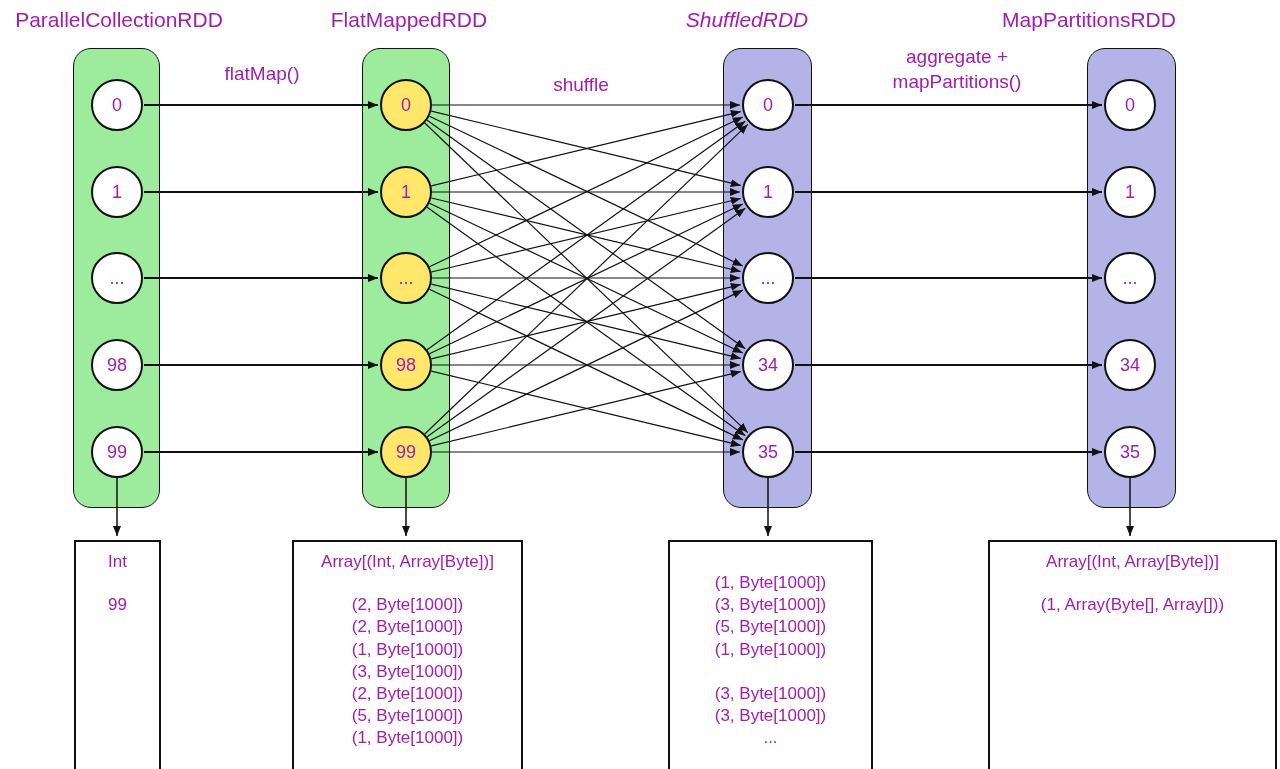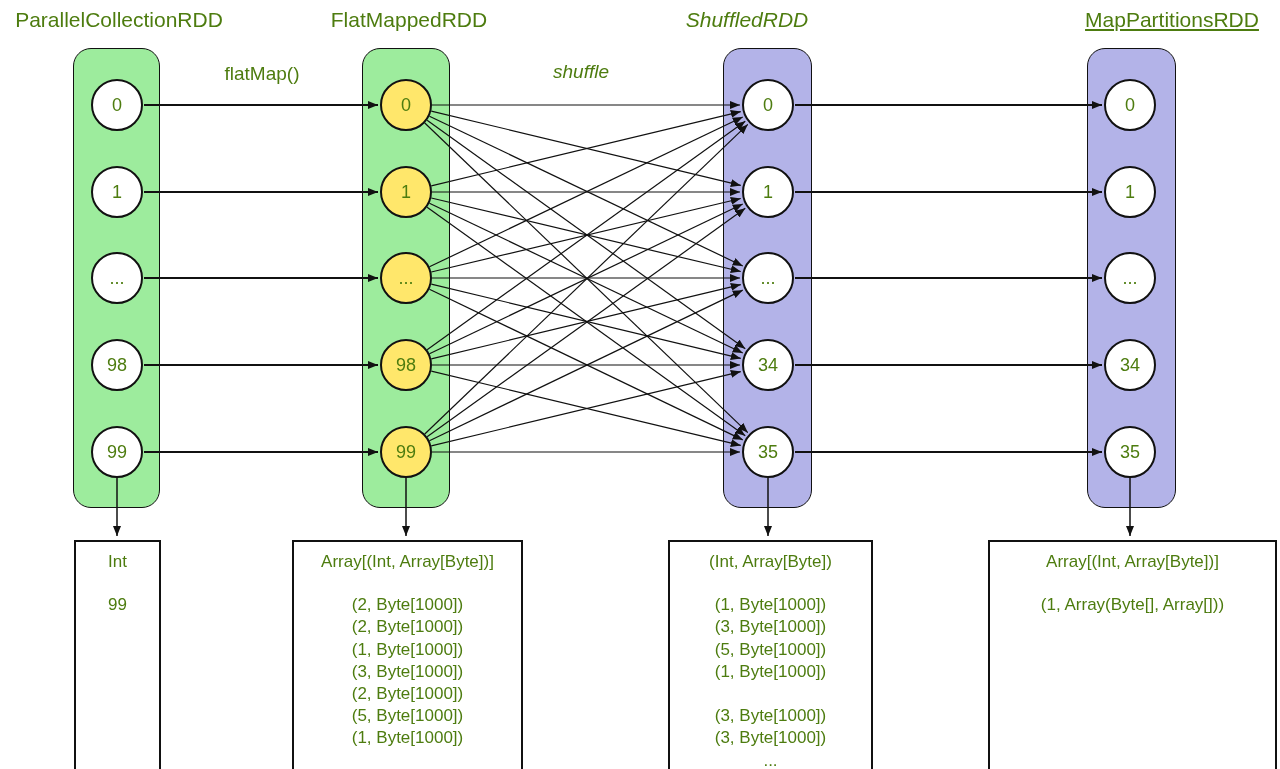--- a/index.html
+++ b/index.html
@@ -3,21 +3,21 @@
 <meta charset="utf-8">
 <style>
   html, body { margin: 0; padding: 0; background: #ffffff; }
   #canvas {
     position: relative;
     width: 1280px;
     height: 769px;
     overflow: hidden;
     background: #ffffff;
     font-family: "Liberation Sans", sans-serif;
-    color: #4d7c0f;
+    color: #a21caf;
   }
   
   .rdd-rect {
     position: absolute;
     top: 48px;
     height: 460px;
     border: 1.6px solid #111111;
     border-radius: 18px;
     box-sizing: border-box;
   }
@@ -67,33 +67,33 @@
     position: absolute;
     top: 8px;
     transform: translateX(-50%);
     font-size: 21px;
     white-space: nowrap;
     z-index: 4;
   }
   #title-col0 { left: 119px; }
   #title-col1 { left: 409px; }
   #title-col2 { left: 747px; font-style: italic; }
-  #title-col3 { left: 1172px; text-decoration: underline; }
+  #title-col3 { left: 1089px; }
 
   .op-label {
     position: absolute;
     transform: translateX(-50%);
     font-size: 19px;
     white-space: nowrap;
     text-align: center;
     z-index: 4;
     line-height: 25px;
   }
   #label-flatmap  { left: 262px; top: 61px; }
-  #label-shuffle  { left: 581px; top: 59px; font-style: italic; }
+  #label-shuffle  { left: 581px; top: 72px; }
   #label-aggregate{ left: 957px; top: 44px; }
 
   
   .data-box {
     position: absolute;
     top: 540px;
     height: 245px; 
     border: 2px solid #111111;
     box-sizing: border-box;
     background: #ffffff;
@@ -169,20 +169,24 @@
       </g>
   </svg>
 
   <div id="title-col0" class="rdd-title">ParallelCollectionRDD</div>
   <div id="title-col1" class="rdd-title">FlatMappedRDD</div>
   <div id="title-col2" class="rdd-title">ShuffledRDD</div>
   <div id="title-col3" class="rdd-title">MapPartitionsRDD</div>
 
   <div id="label-flatmap" class="op-label">flatMap()</div>
   <div id="label-shuffle" class="op-label">shuffle</div>
+  <div id="label-aggregate" class="op-label">
+    <div>aggregate +</div>
+    <div>mapPartitions()</div>
+  </div>
 
   <div class="circle colx0 rowy0">0</div>
   <div class="circle colx0 rowy1">1</div>
   <div class="circle colx0 rowy2">...</div>
   <div class="circle colx0 rowy3">98</div>
   <div class="circle colx0 rowy4">99</div>
 
   <div class="circle yellow colx1 rowy0">0</div>
   <div class="circle yellow colx1 rowy1">1</div>
   <div class="circle yellow colx1 rowy2">...</div>
@@ -213,21 +217,20 @@
     <div class="box-line">(2, Byte[1000])</div>
     <div class="box-line">(2, Byte[1000])</div>
     <div class="box-line">(1, Byte[1000])</div>
     <div class="box-line">(3, Byte[1000])</div>
     <div class="box-line">(2, Byte[1000])</div>
     <div class="box-line">(5, Byte[1000])</div>
     <div class="box-line">(1, Byte[1000])</div>
   </div>
 
   <div id="box-2" class="data-box">
-    <div class="box-line">(Int, Array[Byte])</div>
     <div class="box-spacer"></div>
     <div class="box-line">(1, Byte[1000])</div>
     <div class="box-line">(3, Byte[1000])</div>
     <div class="box-line">(5, Byte[1000])</div>
     <div class="box-line">(1, Byte[1000])</div>
     <div class="box-line"></div>
     <div class="box-line">(3, Byte[1000])</div>
     <div class="box-line">(3, Byte[1000])</div>
     <div class="box-line">...</div>
   </div>

